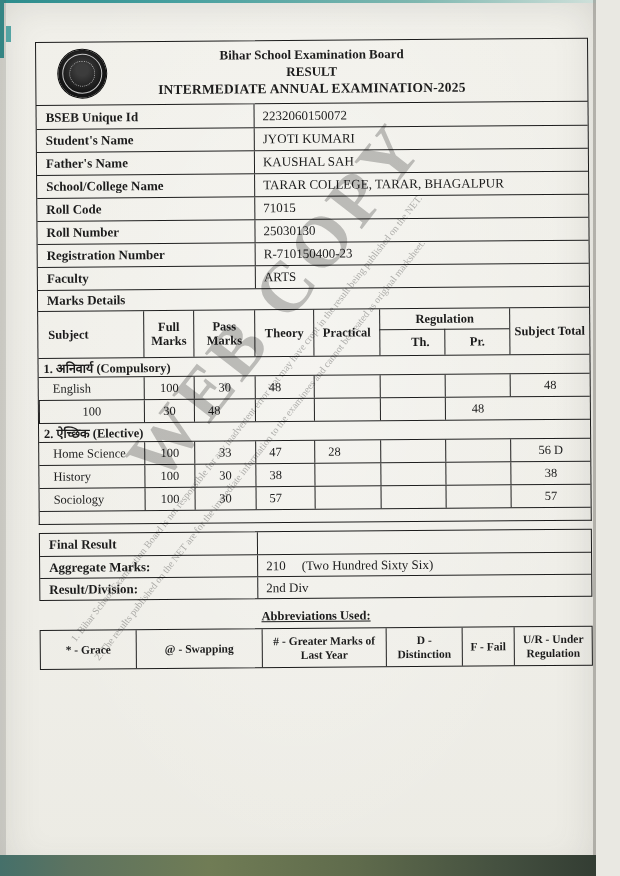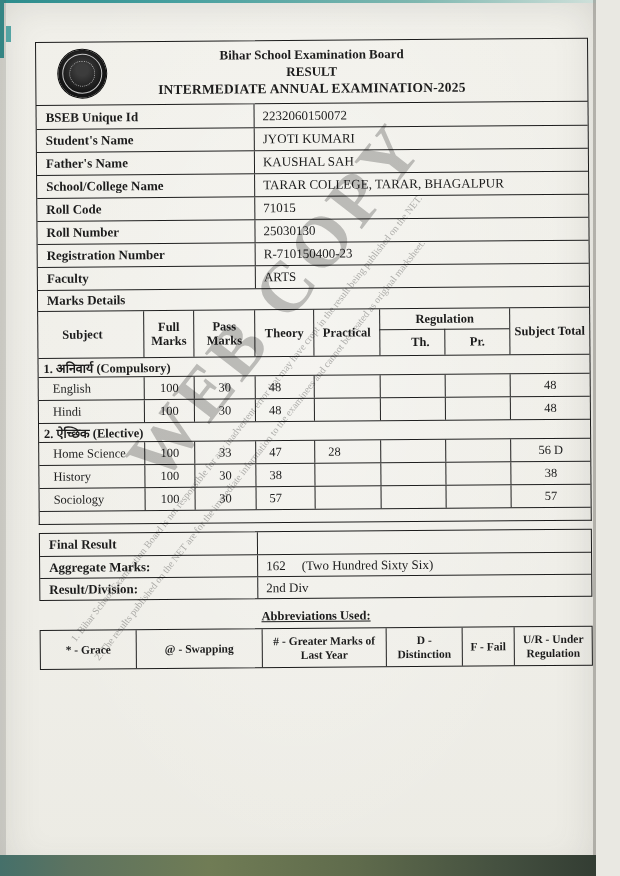--- a/index.html
+++ b/index.html
@@ -63,21 +63,21 @@
   .irow .val { flex:1; display:flex; align-items:center; padding-left:8px; }
 
   .md-row { height:21px; border-top:1px solid #1f1f1f; font-weight:bold; font-size:13px;
             display:flex; align-items:center; padding-left:9px; }
 
   
   .mgrid { display:grid; grid-template-columns:105px 50px 61px 59px 66px 65px 65px 1fr; }
   .mhead { border-top:1px solid #1f1f1f; grid-template-rows:20px 26px; font-weight:bold; font-size:12.5px; }
   .mhead .c { display:flex; align-items:center; justify-content:center; text-align:center;
               border-left:1px solid #1f1f1f; line-height:1.15; padding:0 2px; }
-  .mhead .c.first { border-left:none; justify-content:flex-start; padding-left:24px; }
+  .mhead .c.first { border-left:none; justify-content:flex-start; padding-left:10px; }
   .span2 { grid-row:1 / 3; }
   .reg   { grid-column:6 / 8; grid-row:1; }
   .sub   { grid-row:2; border-top:1px solid #1f1f1f; }
 
   .secrow { height:19px; border-top:1px solid #1f1f1f; font-weight:bold; font-size:12.5px;
             display:flex; align-items:center; padding-left:5px;
             font-family:"Liberation Serif","DejaVu Sans",serif; }
 
   .drow { height:23px; border-top:1px solid #1f1f1f; font-size:12.5px; }
   .drow .c { display:flex; align-items:center; border-left:1px solid #1f1f1f; height:100%; }
@@ -181,21 +181,20 @@
         <div class="c num">100</div>
         <div class="c num">30</div>
         <div class="c lft">48</div>
         <div class="c lft"></div>
         <div class="c"></div>
         <div class="c"></div>
         <div class="c tot">48</div>
       </div>
 
       <div class="mgrid drow">
-        <div class="c first">Hindi</div>
         <div class="c num">100</div>
         <div class="c num">30</div>
         <div class="c lft">48</div>
         <div class="c lft"></div>
         <div class="c"></div>
         <div class="c"></div>
         <div class="c tot">48</div>
       </div>
 
       <div class="secrow">2. ऐच्छिक (Elective)</div>
@@ -237,21 +236,21 @@
     </div>
 
     <div class="box final-box">
       <div class="frow">
         <div class="lbl">Final Result</div>
         <div class="val"></div>
       </div>
       <div class="frow">
         <div class="lbl">Aggregate Marks:</div>
         <div class="val">
-          <span>162</span>
+          <span>210</span>
           <span>(Two Hundred Sixty Six)</span>
         </div>
       </div>
       <div class="frow">
         <div class="lbl">Result/Division:</div>
         <div class="val">2nd Div</div>
       </div>
     </div>
 
     <div class="abbr-title">Abbreviations Used:</div>

